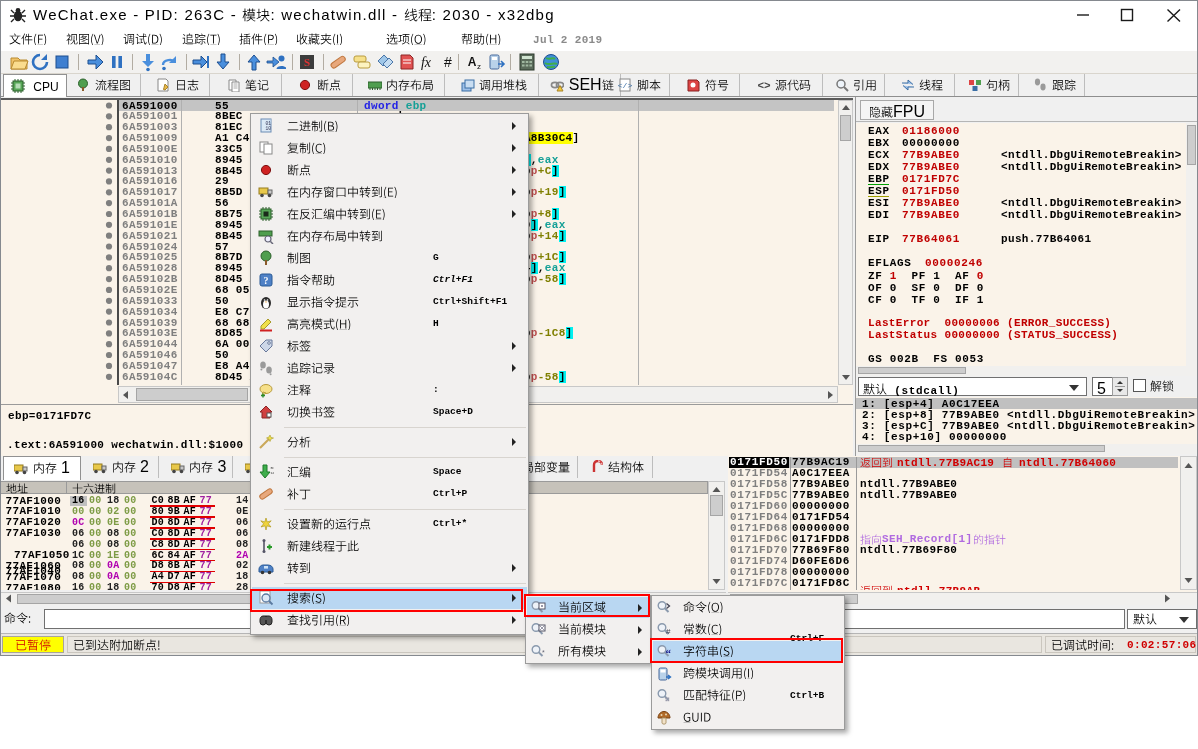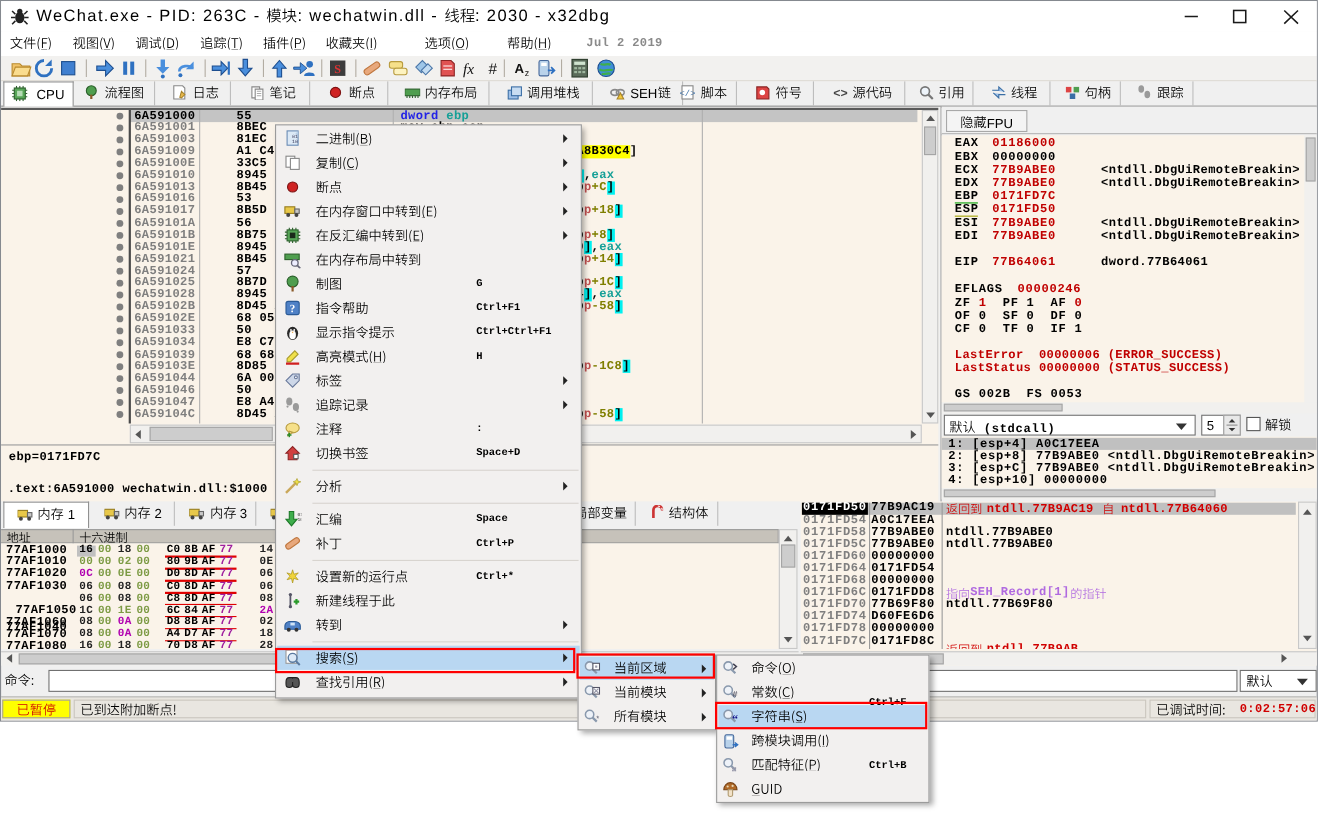--- a/index.html
+++ b/index.html
@@ -1,20 +1,20 @@
 <!DOCTYPE html>
 <html><head><meta charset="utf-8"><style>
 html,body{margin:0;padding:0;background:#fff;width:1198px;height:749px;overflow:hidden}
 body{font-family:"Liberation Sans",sans-serif;-webkit-font-smoothing:antialiased}
 div{box-sizing:border-box}
 .mono{font-family:"Liberation Mono",monospace;font-weight:bold;font-size:11px;letter-spacing:.35px;white-space:pre;line-height:11px}
 .mon2{font-family:"Liberation Mono",monospace;font-weight:bold;font-size:11px;letter-spacing:.65px;white-space:pre;line-height:11px}
 .monb{font-family:"Liberation Mono",monospace;font-weight:bold;font-size:10px;letter-spacing:.3px;white-space:pre;line-height:10px}
 .mons{font-family:"Liberation Mono",monospace;font-weight:bold;font-size:9.5px;letter-spacing:0;white-space:pre;line-height:10px}
-.sans{font-size:12px;white-space:pre}
+.sans{font-size:16px;white-space:pre}
 .abs{position:absolute}
 .vline{position:absolute;width:1px;background:#b2aca2}
 .sb{position:absolute;background:#f1f0ee}
 .sbsl{position:absolute;background:#cdcdcd;border:1px solid #a5a5a5}
 </style></head><body>
 <svg width="0" height="0" style="position:absolute">
     <defs>
       <path id="g6A21" d="M356 749H943V697H356ZM335 201H940V150H335ZM513 836H570V615H513ZM736 836H794V615H736ZM458 422V340H831V422ZM458 548V468H831V548ZM402 595H889V293H402ZM611 302H669Q661 228 643 168Q625 108 590 60Q554 13 494 -21Q435 -55 342 -77Q339 -67 329 -52Q319 -38 310 -30Q397 -10 452 20Q507 49 540 90Q572 131 588 184Q604 237 611 302ZM683 185Q715 103 788 48Q860 -6 962 -27Q956 -33 948 -42Q941 -51 935 -60Q929 -69 924 -77Q817 -48 742 15Q667 78 632 173ZM53 641H348V586H53ZM183 837H241V-75H183ZM186 609 226 597Q215 537 198 472Q182 407 162 344Q141 282 118 228Q95 174 71 136Q67 144 61 154Q55 165 48 175Q42 185 36 191Q60 226 82 274Q105 323 125 380Q145 437 160 496Q176 555 186 609ZM238 547Q246 535 264 507Q281 479 300 446Q320 412 336 384Q352 355 359 343L320 298Q312 317 297 348Q282 380 264 414Q247 449 231 478Q215 507 206 522Z"></path>
       <path id="g5757" d="M402 664H877V340H821V607H402ZM370 372H950V315H370ZM678 351Q711 217 783 118Q855 20 967 -26Q961 -32 953 -42Q945 -51 938 -60Q931 -70 926 -78Q848 -42 790 18Q731 79 690 160Q650 241 625 339ZM595 826H653V490Q653 409 643 331Q633 253 602 180Q570 106 506 41Q442 -24 336 -78Q333 -71 326 -63Q319 -55 311 -46Q303 -38 296 -33Q397 17 457 77Q517 137 547 205Q577 273 586 344Q595 416 595 490ZM55 593H352V536H55ZM180 826H237V182H180ZM39 153Q78 168 130 189Q181 210 238 234Q296 259 354 283L367 230Q287 194 207 158Q127 122 63 94Z"></path>
       <path id="g7EBF" d="M78 187Q76 193 72 204Q69 214 66 225Q62 236 58 243Q73 246 91 264Q109 282 131 310Q144 324 168 355Q192 386 222 429Q253 472 284 522Q315 573 341 624L392 594Q332 491 262 392Q192 294 121 220V219Q121 219 114 216Q108 213 99 208Q90 203 84 198Q78 192 78 187ZM78 187 75 236 107 258 380 309Q379 297 380 282Q380 268 381 259Q286 239 228 227Q171 215 141 208Q111 200 98 196Q85 191 78 187ZM71 426Q70 432 66 443Q63 454 59 466Q55 477 51 484Q64 487 78 504Q91 521 107 546Q115 560 132 588Q149 617 169 657Q189 697 209 742Q229 787 245 833L301 807Q275 745 244 682Q213 619 179 562Q145 506 110 460V459Q110 459 104 456Q99 452 91 447Q83 442 77 436Q71 431 71 426ZM71 426 70 472 101 492 290 513Q287 501 286 486Q286 472 287 463Q222 455 182 449Q142 443 120 439Q98 435 88 432Q77 429 71 426ZM56 49Q97 59 150 72Q204 86 264 102Q325 117 387 134L395 82Q308 58 222 34Q136 11 69 -9ZM433 593 901 662 911 610 443 539ZM413 378 929 475 939 422 424 324ZM589 838H647Q647 715 653 604Q659 493 672 398Q684 303 702 226Q721 150 746 96Q770 43 800 14Q831 -15 867 -15Q882 -15 892 -6Q901 4 906 28Q911 53 913 99Q922 89 936 81Q949 73 959 68Q954 14 944 -16Q933 -47 914 -60Q894 -73 861 -73Q812 -73 772 -40Q733 -8 703 52Q673 112 652 195Q630 278 616 380Q603 481 596 597Q589 713 589 838ZM704 781 738 815Q764 805 793 790Q822 776 848 760Q873 744 889 730L855 692Q830 713 786 738Q743 764 704 781ZM896 348 945 324Q891 239 810 166Q730 94 631 37Q532 -20 422 -58Q415 -47 404 -33Q394 -19 384 -8Q492 26 590 78Q687 131 766 200Q845 268 896 348Z"></path>
@@ -582,25 +582,25 @@
 <div class="mono" style="position:absolute;left:122px;top:143.9px;color:#7f7f7f">6A59100E</div>
 <div class="mono" style="position:absolute;left:215px;top:143.9px;color:#000">33C5</div>
 <div class="mono" style="position:absolute;left:364px;top:143.9px;color:#000">xor eax,ebp</div>
 <div class="mono" style="position:absolute;left:122px;top:154.75px;color:#7f7f7f">6A591010</div>
 <div class="mono" style="position:absolute;left:215px;top:154.75px;color:#000">8945 FC</div>
 <div class="mono" style="position:absolute;left:364px;top:154.75px;color:#000">mov dword ptr ss:[ebp-4<span style="background:#00f0f0">]</span><span style="color:#000">,</span><span style="color:#16a097">eax</span></div>
 <div class="mono" style="position:absolute;left:122px;top:165.6px;color:#7f7f7f">6A591013</div>
 <div class="mono" style="position:absolute;left:215px;top:165.6px;color:#000">8B45 0C</div>
 <div class="mono" style="position:absolute;left:364px;top:165.6px;color:#000">mov eax,dword ptr ss:[eb<span style="color:#c05050">p</span><span style="color:#7f7f00">+C</span><span style="background:#00f0f0;color:#000">]</span></div>
 <div class="mono" style="position:absolute;left:122px;top:176.45px;color:#7f7f7f">6A591016</div>
-<div class="mono" style="position:absolute;left:215px;top:176.45px;color:#000">53</div>
+<div class="mono" style="position:absolute;left:215px;top:176.45px;color:#000">29</div>
 <div class="mono" style="position:absolute;left:364px;top:176.45px;color:#000">push ebx</div>
 <div class="mono" style="position:absolute;left:122px;top:187.3px;color:#7f7f7f">6A591017</div>
 <div class="mono" style="position:absolute;left:215px;top:187.3px;color:#000">8B5D 18</div>
-<div class="mono" style="position:absolute;left:364px;top:187.3px;color:#000">mov ebx,dword ptr ss:[eb<span style="color:#c05050">p</span><span style="color:#7f7f00">+18</span><span style="background:#00f0f0;color:#000">]</span></div>
+<div class="mono" style="position:absolute;left:364px;top:187.3px;color:#000">mov ebx,dword ptr ss:[eb<span style="color:#c05050">p</span><span style="color:#7f7f00">+19</span><span style="background:#00f0f0;color:#000">]</span></div>
 <div class="mono" style="position:absolute;left:122px;top:198.15px;color:#7f7f7f">6A59101A</div>
 <div class="mono" style="position:absolute;left:215px;top:198.15px;color:#000">56</div>
 <div class="mono" style="position:absolute;left:364px;top:198.15px;color:#000">push esi</div>
 <div class="mono" style="position:absolute;left:122px;top:209px;color:#7f7f7f">6A59101B</div>
 <div class="mono" style="position:absolute;left:215px;top:209px;color:#000">8B75 08</div>
 <div class="mono" style="position:absolute;left:364px;top:209px;color:#000">mov esi,dword ptr ss:[eb<span style="color:#c05050">p</span><span style="color:#7f7f00">+8</span><span style="background:#00f0f0;color:#000">]</span></div>
 <div class="mono" style="position:absolute;left:122px;top:219.85px;color:#7f7f7f">6A59101E</div>
 <div class="mono" style="position:absolute;left:215px;top:219.85px;color:#000">8945 F0</div>
 <div class="mono" style="position:absolute;left:364px;top:219.85px;color:#000">mov dword ptr ss:[ebp-10<span style="background:#00f0f0">]</span><span style="color:#000">,</span><span style="color:#16a097">eax</span></div>
 <div class="mono" style="position:absolute;left:122px;top:230.7px;color:#7f7f7f">6A591021</div>
@@ -687,21 +687,21 @@
 <div class="abs" style="left:868px;top:195.7px;width:21px;height:1px;background:#a0a000"></div>
 <div class="mon2" style="position:absolute;left:902px;top:185.5px;color:#c00000">0171FD50</div>
 <div class="mon2" style="position:absolute;left:868px;top:197.5px;color:#000">ESI</div>
 <div class="mon2" style="position:absolute;left:902px;top:197.5px;color:#c00000">77B9ABE0</div>
 <div class="mono" style="position:absolute;left:1001px;top:197.5px;color:#000">&lt;ntdll.DbgUiRemoteBreakin&gt;</div>
 <div class="mon2" style="position:absolute;left:868px;top:209.5px;color:#000">EDI</div>
 <div class="mon2" style="position:absolute;left:902px;top:209.5px;color:#c00000">77B9ABE0</div>
 <div class="mono" style="position:absolute;left:1001px;top:209.5px;color:#000">&lt;ntdll.DbgUiRemoteBreakin&gt;</div>
 <div class="mon2" style="position:absolute;left:868px;top:233.5px;">EIP</div>
 <div class="mon2" style="position:absolute;left:902px;top:233.5px;color:#c00000">77B64061</div>
-<div class="mono" style="position:absolute;left:1001px;top:233.5px;">dword.77B64061</div>
+<div class="mono" style="position:absolute;left:1001px;top:233.5px;">push.77B64061</div>
 <div class="mon2" style="position:absolute;left:868px;top:257.5px;">EFLAGS</div>
 <div class="mon2" style="position:absolute;left:925px;top:257.5px;color:#c00000">00000246</div>
 <div class="mon2" style="position:absolute;left:868px;top:270.5px;">ZF <span style="color:#c00000">1</span>  PF 1  AF <span style="color:#c00000">0</span></div>
 <div class="mon2" style="position:absolute;left:868px;top:282.5px;">OF 0  SF 0  DF 0</div>
 <div class="mon2" style="position:absolute;left:868px;top:294.5px;">CF 0  TF 0  IF 1</div>
 <div class="mono" style="position:absolute;left:868px;top:317.5px;color:#c00000">LastError  00000006 (ERROR_SUCCESS)</div>
 <div class="mono" style="position:absolute;left:868px;top:329.5px;color:#c00000">LastStatus 00000000 (STATUS_SUCCESS)</div>
 <div class="mon2" style="position:absolute;left:868px;top:353.5px;">GS 002B  FS 0053</div>
 <div class="sb" style="left:1186px;top:123px;width:11px;height:243px"></div>
 <div class="sbsl" style="left:1187px;top:125px;width:9px;height:40px"></div>
@@ -1279,21 +1279,21 @@
 <div style="position:absolute;left:287px;top:273.5px;">
     <svg style="width:48.0px;height:12px;display:block" viewBox="0 0 48.0 12">
       <g transform="translate(0,10.56) scale(0.012000,-0.012000)" fill="#000">
         <use href="#g6307" x="0"></use>
         <use href="#g4EE4" x="1000"></use>
         <use href="#g5E2E" x="2000"></use>
         <use href="#g52A9" x="3000"></use>
       </g>
     </svg>
   </div>
-<div class="mons" style="position:absolute;left:433px;top:275px;">Ctrl+F1</div>
+<div class="mons" style="position:absolute;left:433px;top:275px;font-style:italic;">Ctrl+F1</div>
 <div class="abs" style="left:258px;top:294px;width:16px;height:16px">
     <svg style="position:absolute;left:0;top:0" width="16" height="16" viewBox="0 0 16 16">
       <ellipse cx="8" cy="9" rx="5" ry="6" fill="#2a2a2a"></ellipse>
       <ellipse cx="8" cy="10.5" rx="3" ry="4" fill="#fff"></ellipse>
       <circle cx="6.5" cy="6" r=".8" fill="#fff"></circle>
       <circle cx="9.5" cy="6" r=".8" fill="#fff"></circle>
       <path d="M7 7.5 9 7.5 8 9z" fill="#e8a03c"></path>
     </svg>
   </div>
 <div style="position:absolute;left:287px;top:295.5px;">
@@ -1301,21 +1301,21 @@
       <g transform="translate(0,10.56) scale(0.012000,-0.012000)" fill="#000">
         <use href="#g663E" x="0"></use>
         <use href="#g793A" x="1000"></use>
         <use href="#g6307" x="2000"></use>
         <use href="#g4EE4" x="3000"></use>
         <use href="#g63D0" x="4000"></use>
         <use href="#g793A" x="5000"></use>
       </g>
     </svg>
   </div>
-<div class="mons" style="position:absolute;left:433px;top:297px;">Ctrl+Ctrl+F1</div>
+<div class="mons" style="position:absolute;left:433px;top:297px;">Ctrl+Shift+F1</div>
 <div class="abs" style="left:258px;top:316px;width:16px;height:16px">
     <svg style="position:absolute;left:0;top:0" width="16" height="16" viewBox="0 0 16 16">
       <path d="M3 10 10 3l3 3-7 7H3z" fill="#f0e04a" stroke="#a89a2a"></path>
       <path d="M2 14.5h12" stroke="#d02020" stroke-width="2"></path>
     </svg>
   </div>
 <div style="position:absolute;left:287px;top:317.5px;">
     <svg style="width:64.4px;height:12px;display:block" viewBox="0 0 64.4 12">
       <g transform="translate(0,10.56) scale(0.012000,-0.012000)" fill="#000">
         <use href="#g9AD8" x="0"></use>

